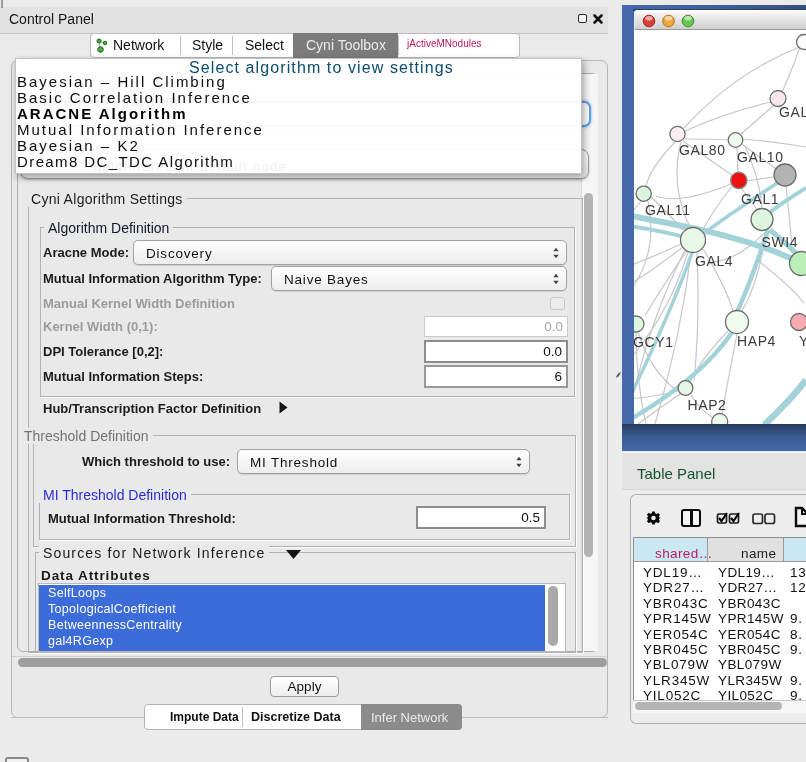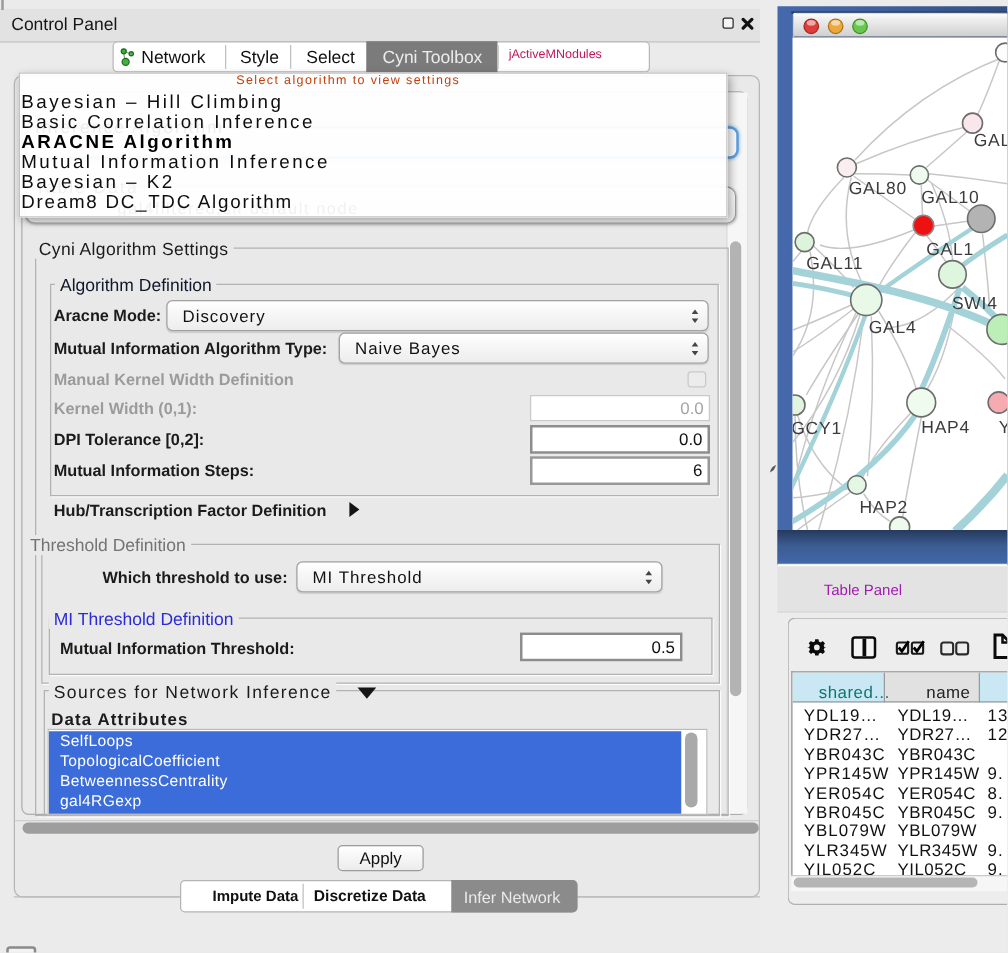--- a/index.html
+++ b/index.html
@@ -141,21 +141,21 @@
 <div class="abs" style="left:170px;top:710px;font-size:12px;font-weight:bold;color:#111">Impute Data</div>
 <div class="abs" style="left:251px;top:710px;font-size:12.5px;font-weight:bold;color:#111">Discretize Data</div>
 <div class="abs" style="left:371px;top:710px;font-size:13px;color:#eaeaea">Infer Network</div>
 
 <div class="abs" style="left:5px;top:757px;width:20px;height:10px;border:2px solid #8a8a8a;border-radius:3px;background:#f2f2f2"></div>
 
 <div class="abs" style="left:15px;top:58px;width:565px;height:114px;background:rgba(254,254,254,.96);border:1px solid #c2c2c2;box-shadow:2px 3px 7px rgba(0,0,0,.35);z-index:30">
  <div class="abs" style="left:12px;top:34px;font-size:14px;letter-spacing:1.6px;color:#d8d8d8;opacity:.4">Inference Algorithm</div>
  <div class="abs" style="left:12px;top:82px;font-size:14px;letter-spacing:1.6px;color:#dadada;opacity:.35">Table Data</div>
  <div class="abs" style="left:78px;top:100px;font-size:13px;letter-spacing:1.3px;color:#dadada;opacity:.35">gal4filtered.sif default node</div>
- <div class="abs" style="left:173px;top:0;font-size:10px;letter-spacing:1.1px;color:#c2410c">Select algorithm to view settings</div>
+ <div class="abs" style="left:173px;top:0;font-size:16px;letter-spacing:1.1px;color:#0c4a6e">Select algorithm to view settings</div>
  <div class="abs" style="left:1px;top:14px;font-size:15px;letter-spacing:2px;color:#0d0d0d">Bayesian – Hill Climbing</div>
  <div class="abs" style="left:1px;top:30px;font-size:15px;letter-spacing:2px;color:#0d0d0d">Basic Correlation Inference</div>
  <div class="abs" style="left:1px;top:46px;font-size:15px;letter-spacing:2px;font-weight:bold;color:#000">ARACNE Algorithm</div>
  <div class="abs" style="left:1px;top:62px;font-size:15px;letter-spacing:2px;color:#0d0d0d">Mutual Information Inference</div>
  <div class="abs" style="left:1px;top:78px;font-size:15px;letter-spacing:2px;color:#0d0d0d">Bayesian – K2</div>
  <div class="abs" style="left:1px;top:94px;font-size:15px;letter-spacing:1.4px;color:#0d0d0d">Dream8 DC_TDC Algorithm</div>
 </div>
 
 <div class="abs" style="left:608px;top:0;width:14px;height:762px;background:#ececec"></div>
 <svg class="abs" style="left:615px;top:371px" width="8" height="9" viewBox="0 0 8 9">
@@ -256,21 +256,21 @@
   <text x="633" y="347">GCY1</text>
   <text x="737" y="346">HAP4</text>
   <text x="799" y="346">YM</text>
   <text x="687.5" y="410">HAP2</text>
  </g>
 </svg>
 </div>
 
 <div class="abs" style="left:622px;top:451px;width:184px;height:311px;background:#ececec"></div>
 <div class="abs" style="left:622px;top:452px;width:184px;height:36px;background:#e3e3e3;border-top:1px solid #fbfbfb;border-bottom:1px solid #d6d6d6"></div>
-<div class="abs" style="left:659px;top:465px;font-size:12px;color:#a21caf">Table Panel</div>
+<div class="abs" style="left:637px;top:465px;font-size:15px;color:#14532d">Table Panel</div>
 
 <div class="abs" style="left:630px;top:494px;width:176px;height:230px;background:#ededed;border:1px solid #b0b0b0;border-radius:6px 0 0 6px;border-right:none;box-sizing:border-box"></div>
 
 <svg class="abs" style="left:645px;top:509px" width="17" height="18" viewBox="0 0 24 24">
  <path fill="#0b0b0b" d="M12 8.5A3.5 3.5 0 1 0 12 15.5 3.5 3.5 0 1 0 12 8.5zM10 2h4l.5 2.8 2.4 1 2.3-1.6 2.8 2.8-1.6 2.3 1 2.4L24 12l-2.6.5-1 2.4 1.6 2.3-2.8 2.8-2.3-1.6-2.4 1L14 22h-4l-.5-2.6-2.4-1-2.3 1.6-2.8-2.8 1.6-2.3-1-2.4L0 12l2.6-.5 1-2.4L2 6.8 4.8 4l2.3 1.6 2.4-1z" transform="scale(.92) translate(1,1)"></path>
 </svg>
 <div class="abs" style="left:681px;top:509px;width:20px;height:18px;border:2.6px solid #0b0b0b;border-radius:3px;box-sizing:border-box;background:#f4f4f4"></div>
 <div class="abs" style="left:690px;top:511px;width:2.6px;height:14px;background:#0b0b0b"></div>
 <svg class="abs" style="left:716px;top:509px" width="60" height="17" viewBox="0 0 60 17">
  <rect x="1.5" y="5" width="9" height="9" rx="1.5" fill="none" stroke="#1a1a1a" stroke-width="1.7"></rect>
@@ -283,21 +283,21 @@
 <svg class="abs" style="left:794px;top:506px" width="12" height="22" viewBox="0 0 12 22">
  <path d="M2 2 L8 2 L14 8 L14 20 L2 20 Z" fill="#f4f4f4" stroke="#0b0b0b" stroke-width="2.4"></path>
  <path d="M8 2 L8 8 L14 8" fill="none" stroke="#0b0b0b" stroke-width="2"></path>
 </svg>
 
 <div class="abs" style="left:633px;top:537px;width:173px;height:164px;background:#fff;border:1px solid #8e8e8e;border-right:none;box-sizing:border-box;overflow:hidden" id="tbl">
  <div class="abs" style="left:0;top:0;width:74px;height:24px;background:#c9e8f3;border-right:1px solid #9a9a9a;box-sizing:border-box"></div>
  <div class="abs" style="left:74px;top:0;width:76px;height:24px;background:#e1e1e1;border-right:1px solid #9a9a9a;box-sizing:border-box"></div>
  <div class="abs" style="left:150px;top:0;width:23px;height:24px;background:#c9e8f3"></div>
  <div class="abs" style="left:0;top:23px;width:173px;height:1px;background:#9a9a9a"></div>
- <div class="abs" style="left:21px;top:8px;font-size:13.5px;letter-spacing:.4px;color:#0f766e">shared…</div>
+ <div class="abs" style="left:21px;top:8px;font-size:13.5px;letter-spacing:.4px;color:#be185d">shared…</div>
  <div class="abs" style="left:107px;top:8px;font-size:13.5px;letter-spacing:.4px;color:#222">name</div>
  <div class="abs" style="left:9px;top:27px;font-size:13.5px;letter-spacing:.8px;color:#111;line-height:15.4px">YDL19…<br>YDR27…<br>YBR043C<br>YPR145W<br>YER054C<br>YBR045C<br>YBL079W<br>YLR345W<br>YIL052C</div>
  <div class="abs" style="left:84px;top:27px;font-size:13.5px;letter-spacing:.4px;color:#111;line-height:15.4px">YDL19…<br>YDR27…<br>YBR043C<br>YPR145W<br>YER054C<br>YBR045C<br>YBL079W<br>YLR345W<br>YIL052C</div>
  <div class="abs" style="left:156px;top:27px;font-size:13.5px;letter-spacing:.8px;color:#111;line-height:15.4px">13<br>12<br>&nbsp;<br>9.<br>8.<br>9.<br>&nbsp;<br>9.<br>9.</div>
 </div>
 
 <div class="abs" style="left:633px;top:700px;width:173px;height:12px;background:#f6f6f6;border-top:1px solid #c9c9c9"></div>
 <div class="abs" style="left:635px;top:702px;width:147px;height:8px;background:#b5b5b5;border-radius:4px"></div>
 
 </body></html>

